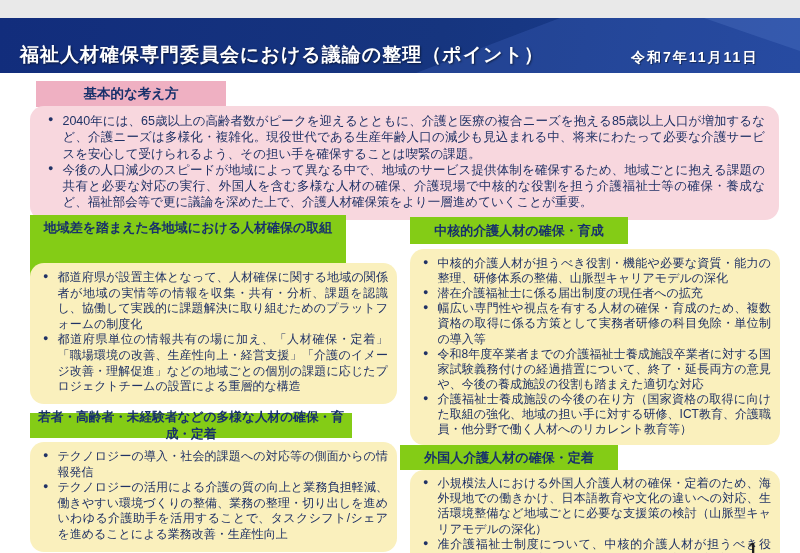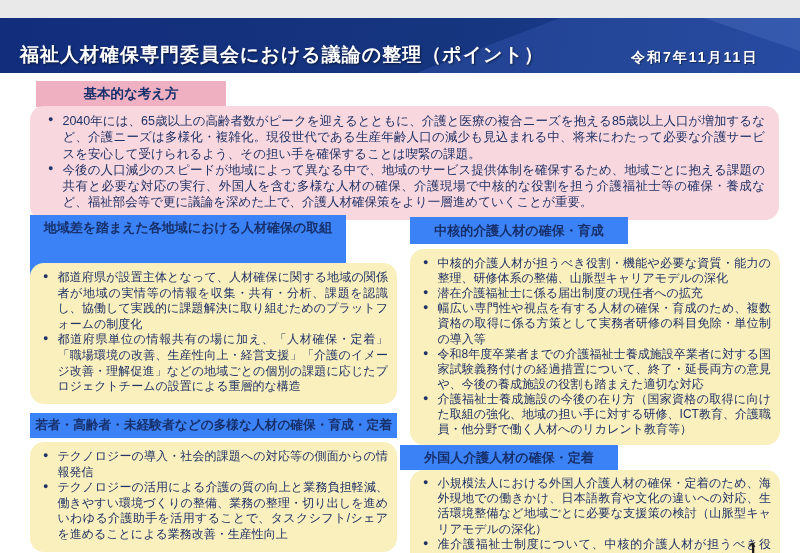--- a/index.html
+++ b/index.html
@@ -36,21 +36,21 @@
     color:#ffffff; font-size:14px; font-weight:bold; letter-spacing:2px;
     text-shadow:1px 1px 1px rgba(0,0,0,0.45);
     white-space:nowrap;
   }
   
   .chip {
     position:absolute; display:flex; align-items:center; justify-content:center;
     font-weight:bold; color:#17306b; text-align:center;
   }
   .chip.pink { background:#efb0c2; }
-  .chip.gold { background:#3b82f6;gap:40px; }
+  .chip.gold { background:#84cc16;gap:40px; }
   .panel {
     position:absolute; border-radius:14px; color:#203266;
     text-align:justify;
   }
   .panel.pink { background:#f8d7de; }
   .panel.cream { background:#faf0bd; }
   .bullet { display:flex; }
   .dot {
     flex:0 0 auto; font-size:9px; line-height:inherit;
     padding:0 9px 0 2px; transform:translateY(1px); color:inherit;
@@ -64,21 +64,21 @@
   }
   
   .chip-regional {
     left:30px; top:197px; width:316px; padding:4px 0;
     font-size:13px; line-height:1.42; flex-direction:column;
   }
   .panel-regional {
     left:30px; top:245px; width:367px;
     padding:7px 9px 9px 11px; font-size:12px; line-height:1.30;
   }
-  .chip-diverse { left:30px; top:395px; width:367px; height:25px; font-size:12.7px; }
+  .chip-diverse { left:30px; top:395px; width:322px; height:25px; font-size:12.7px; }
   .panel-diverse {
     left:30px; top:424px; width:367px;
     padding:7px 9px 9px 11px; font-size:12px; line-height:1.30;
   }
   
   .chip-core { left:410px; top:199px; width:218px; height:27px; font-size:13px; }
   .panel-core {
     left:410px; top:231px; width:370px;
     padding:7px 9px 8px 11px; font-size:12px; line-height:1.26;
   }

